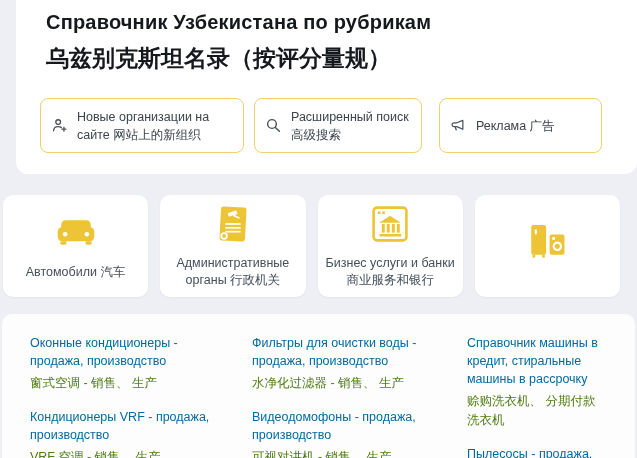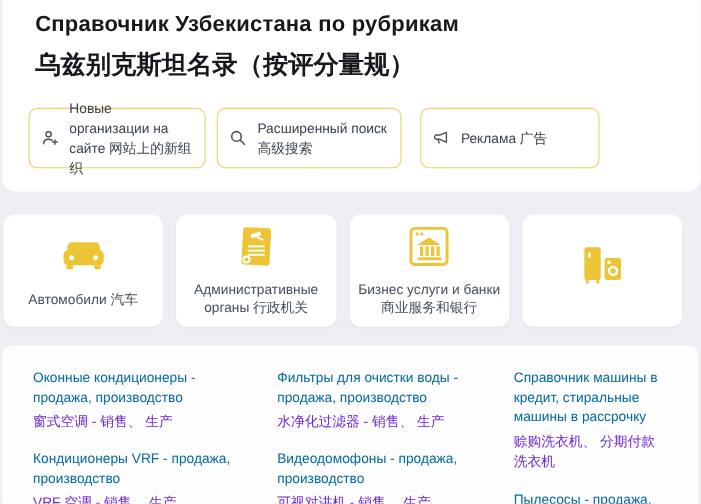--- a/index.html
+++ b/index.html
@@ -7,40 +7,40 @@
   body {
     font-family:"Liberation Sans","DejaVu Sans",sans-serif;
     background:#edeff4;
     color:#1a1d21;
   }
   
   .top-panel {
     background:#ffffff;
     padding:9px 24px 21px 24px;
     border-radius:0 0 12px 12px;
-    margin:0 0 0 2px;
+    margin:0 0 0 16px;
   }
   .title-ru {
     font-size:20px; font-weight:600; letter-spacing:.2px;
     color:#15181c; margin-left:6px; line-height:27px;
   }
   .title-zh {
     font-size:23px; font-weight:700;
     color:#15181c; margin:7px 0 0 6px; line-height:30px;
   }
   .quick-links { display:flex; margin-top:25px; }
   .quick-link {
     display:flex; align-items:center; gap:9px;
     background:#fff; border:1px solid #f1cf6b; border-radius:8px;
     height:55px; padding:0 10px; cursor:pointer; text-align:left;
     font-family:inherit;
   }
   .quick-link .ql-icon { flex:0 0 auto; display:flex; align-items:center; }
   .quick-link .ql-label { font-size:12.5px; line-height:18px; color:#3b434d; }
-  .ql-1 { width:161px; margin-right:10px; }
+  .ql-1 { width:204px; margin-right:10px; }
   .ql-2 { width:168px; margin-right:17px; }
   .ql-3 { width:163px; }
   
   .cards {
     display:grid; grid-template-columns:repeat(4,1fr); gap:12px;
     margin:21px 17px 0 3px;
   }
   .card {
     background:#fff; border-radius:10px; height:102px;
     display:flex; flex-direction:column; align-items:center; justify-content:center;
@@ -62,21 +62,21 @@
   .rubrics {
     display:grid; grid-template-columns:194px 187px 1fr; column-gap:28px;
   }
   .rubric-col { display:flex; flex-direction:column; gap:15px; }
   .rubric-item { }
   .rubric-ru {
     display:block; font-size:12.5px; line-height:18px; color:#0369a1;
     text-decoration:none; cursor:pointer;
   }
   .rubric-zh {
-    display:block; font-size:12.5px; line-height:19px; color:#6d28d9;
+    display:block; font-size:12.5px; line-height:19px; color:#4d7c0f;
     margin-top:4px; text-decoration:none; cursor:pointer;
   }
 </style>
 </head>
 <body>
 
 <div class="top-panel">
   <div class="title-ru">Справочник Узбекистана по рубрикам</div>
   <div class="title-zh">乌兹别克斯坦名录（按评分量规）</div>
 

